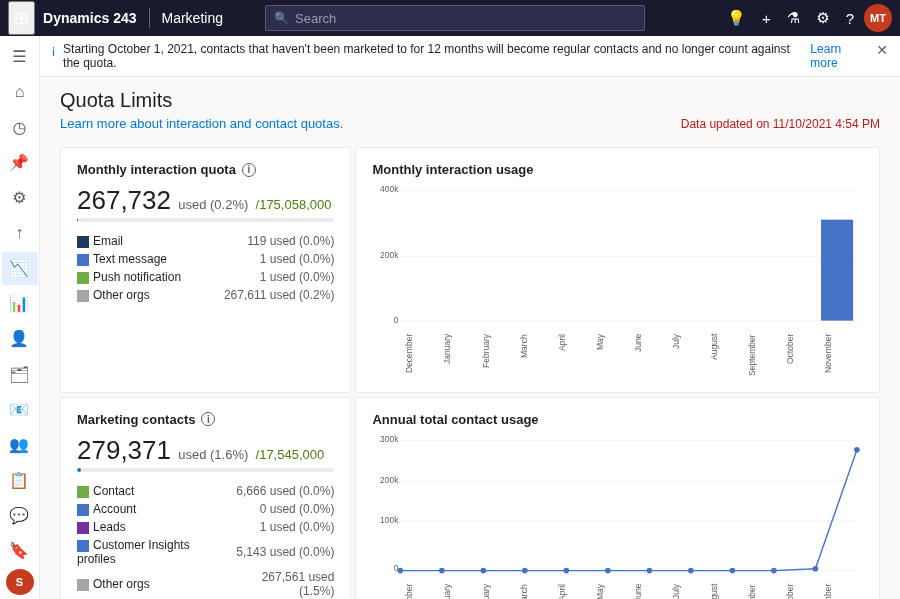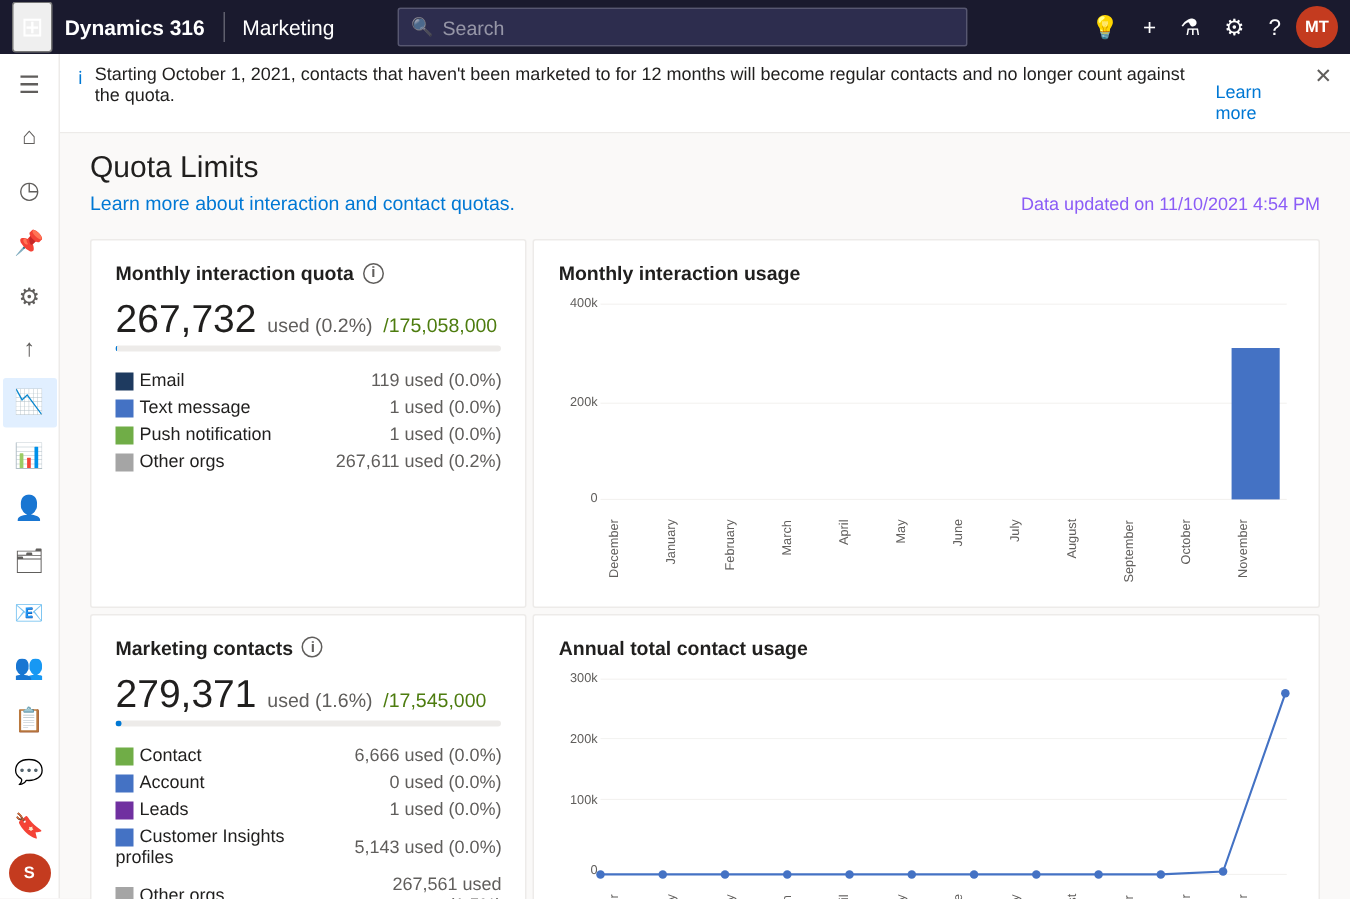--- a/index.html
+++ b/index.html
@@ -101,37 +101,37 @@
       background: #fff;
       border-bottom: 1px solid #edebe9;
       padding: 6px 12px;
       display: flex;
       align-items: flex-start;
       gap: 8px;
       font-size: 12px;
       color: #201f1e;
     }
     .banner .info-icon { color: #0078d4; margin-top: 1px; flex-shrink: 0; }
-    .banner .learn-link { color: #0078d4; text-decoration: none; cursor: pointer; margin-top: 12px; }
+    .banner .learn-link { color: #0078d4; text-decoration: none; cursor: pointer; }
     .banner .close-banner { margin-left: auto; cursor: pointer; color: #605e5c; font-size: 14px; flex-shrink: 0; }
 
     
     .page-header {
       padding: 12px 20px 4px 20px;
       background: #faf9f8;
     }
     .page-header h1 { font-size: 20px; font-weight: 400; color: #201f1e; }
     .page-header .sub-row {
       display: flex;
       align-items: center;
       justify-content: space-between;
       margin-top: 4px;
     }
     .page-header .learn-link { color: #0078d4; text-decoration: none; font-size: 13px; cursor: pointer; }
-    .page-header .updated-text { font-size: 12px; color: #8b5cf6; }
+    .page-header .updated-text { font-size: 12px; color: #b91c1c; }
 
     
     .cards-area {
       display: grid;
       grid-template-columns: 1fr 1.8fr;
       grid-template-rows: auto auto;
       gap: 4px;
       padding: 12px 20px;
       overflow-y: auto;
       flex: 1;
@@ -203,21 +203,21 @@
     .chart-title { font-size: 13px; font-weight: 600; color: #201f1e; margin-bottom: 4px; }
 
     .chart-container { position: relative; width: 100%; }
     .chart-svg { width: 100%; display: block; }
   </style>
 </head>
 <body>
 
 <div class="top-nav">
   <button class="waffle-icon">⊞</button>
-  <span class="brand">Dynamics 316</span>
+  <span class="brand">Dynamics 243</span>
   <div class="separator"></div>
   <span class="module-name">Marketing</span>
 
   <div class="search-bar">
     <span class="search-icon-svg">🔍</span>
     <input type="text" placeholder="Search" style="">
   </div>
 
   <div class="top-nav-actions">
     <button class="action-btn">💡</button>

